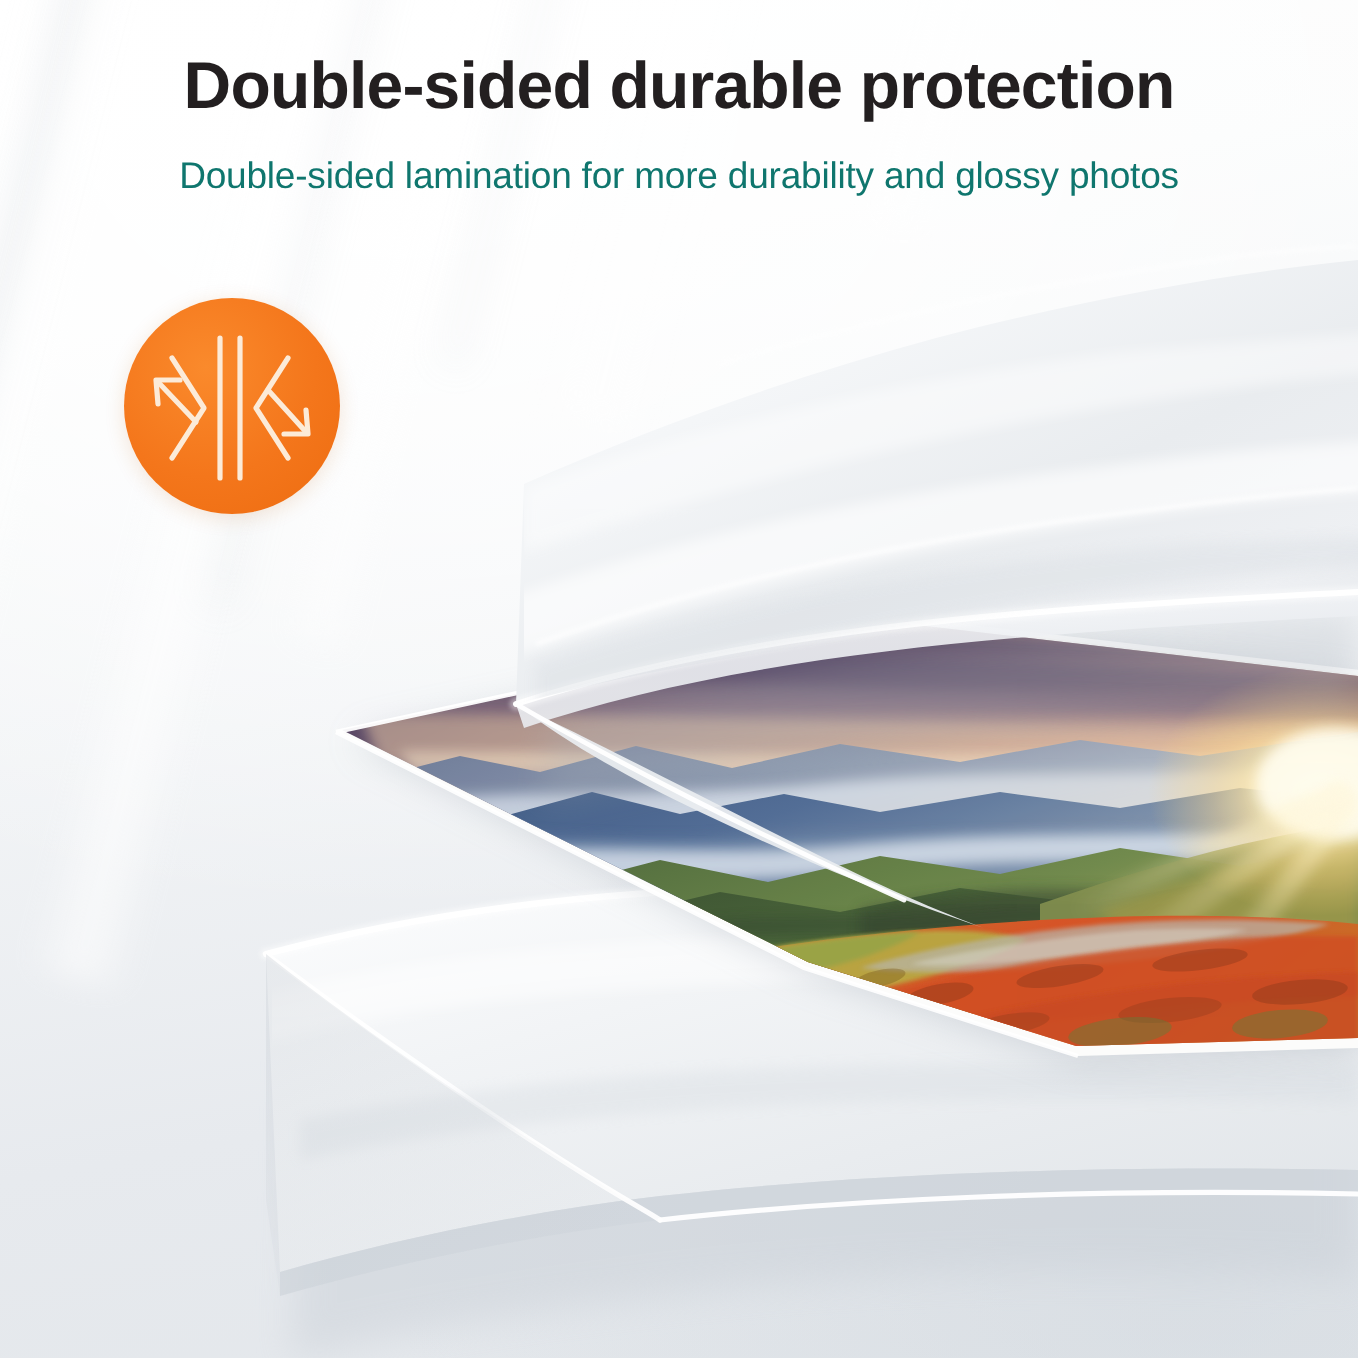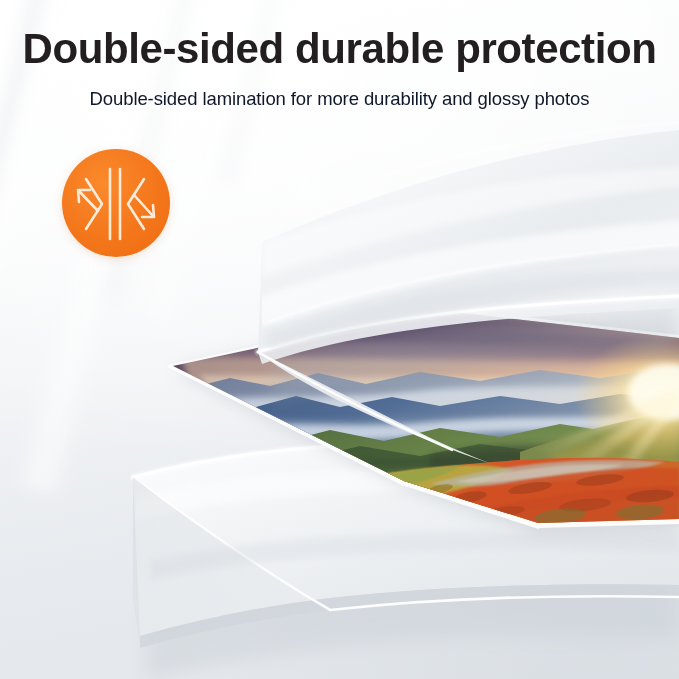--- a/index.html
+++ b/index.html
@@ -58,32 +58,32 @@
 
   
   .headings {
     position: absolute;
     left: 0; right: 0; top: 24px;
     text-align: center;
     z-index: 40;
   }
   .title {
     margin: 0;
-    font-size: 42px;
+    font-size: 33px;
     font-weight: 700;
     letter-spacing: -0.4px;
     color: #231f20;
     line-height: 1.18;
     font-family: "Liberation Sans", "DejaVu Sans", sans-serif;
   }
   .subtitle {
     margin: 14px 0 0 0;
     font-size: 18.5px;
     font-weight: 400;
-    color: #0f172a;
+    color: #0f766e;
     letter-spacing: -0.1px;
     line-height: 1.2;
   }
 
   
   .badge {
     position: absolute;
     left: 62px;
     top: 149px;
     width: 108px;

